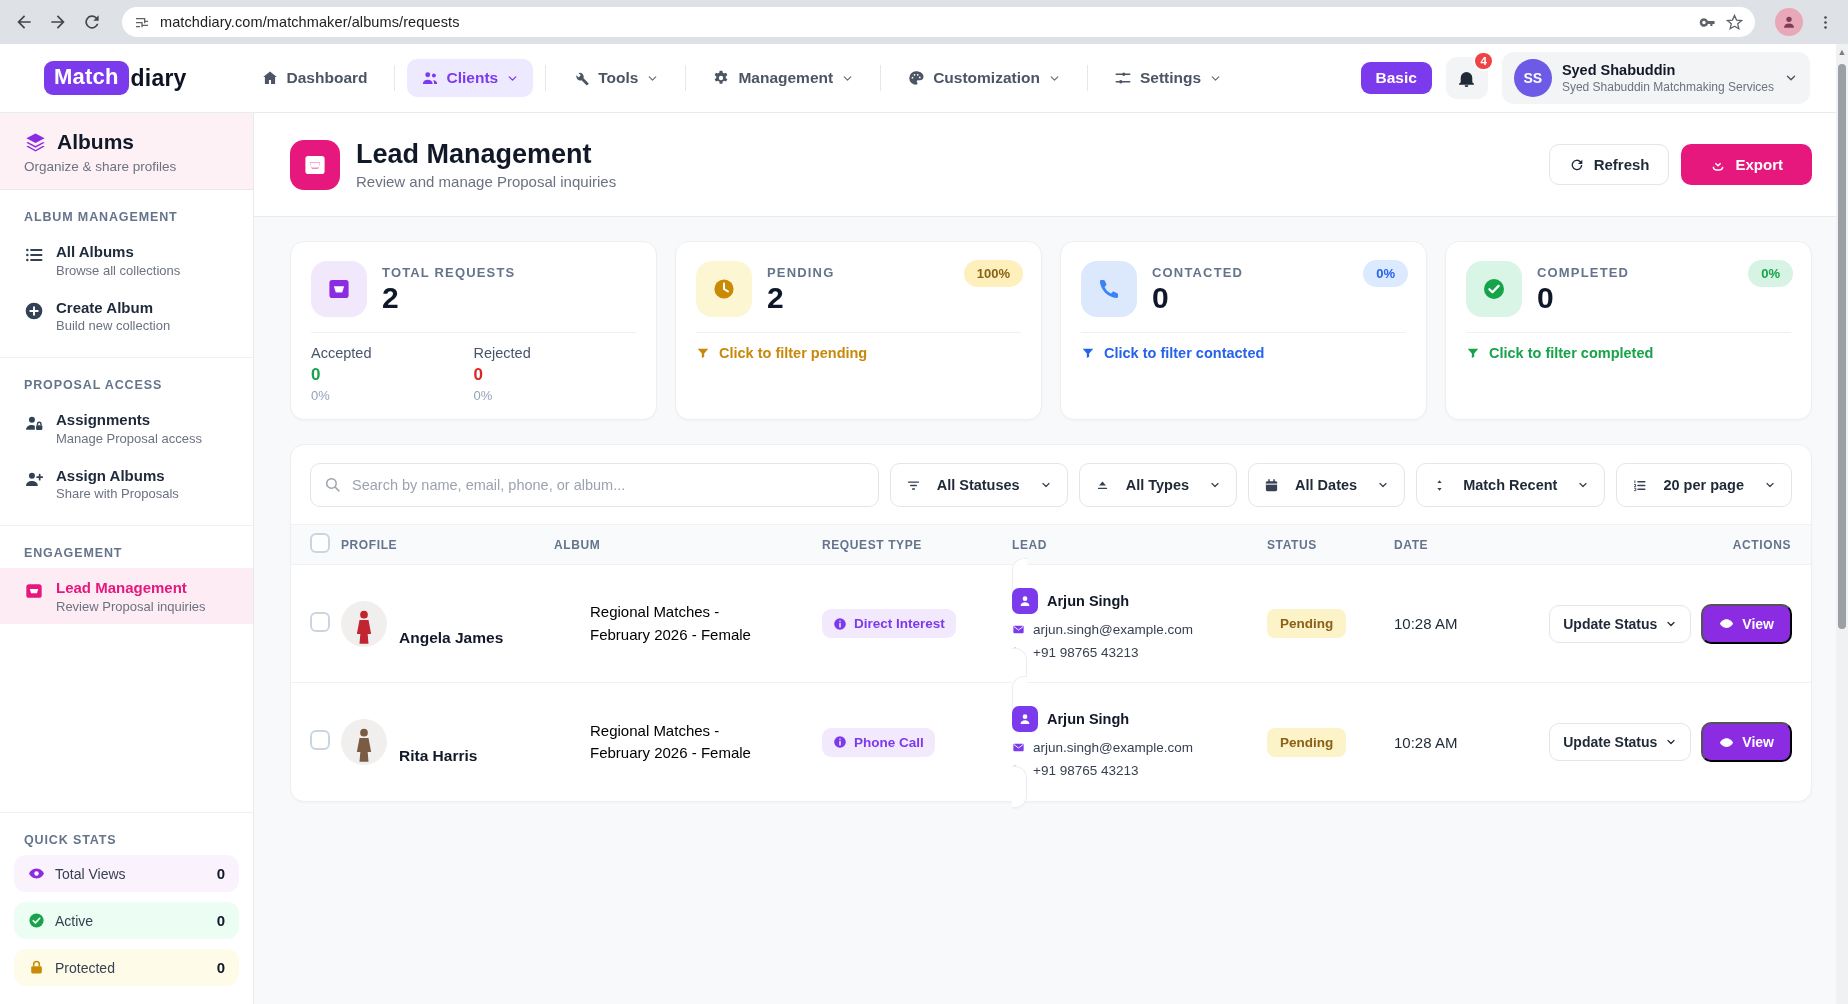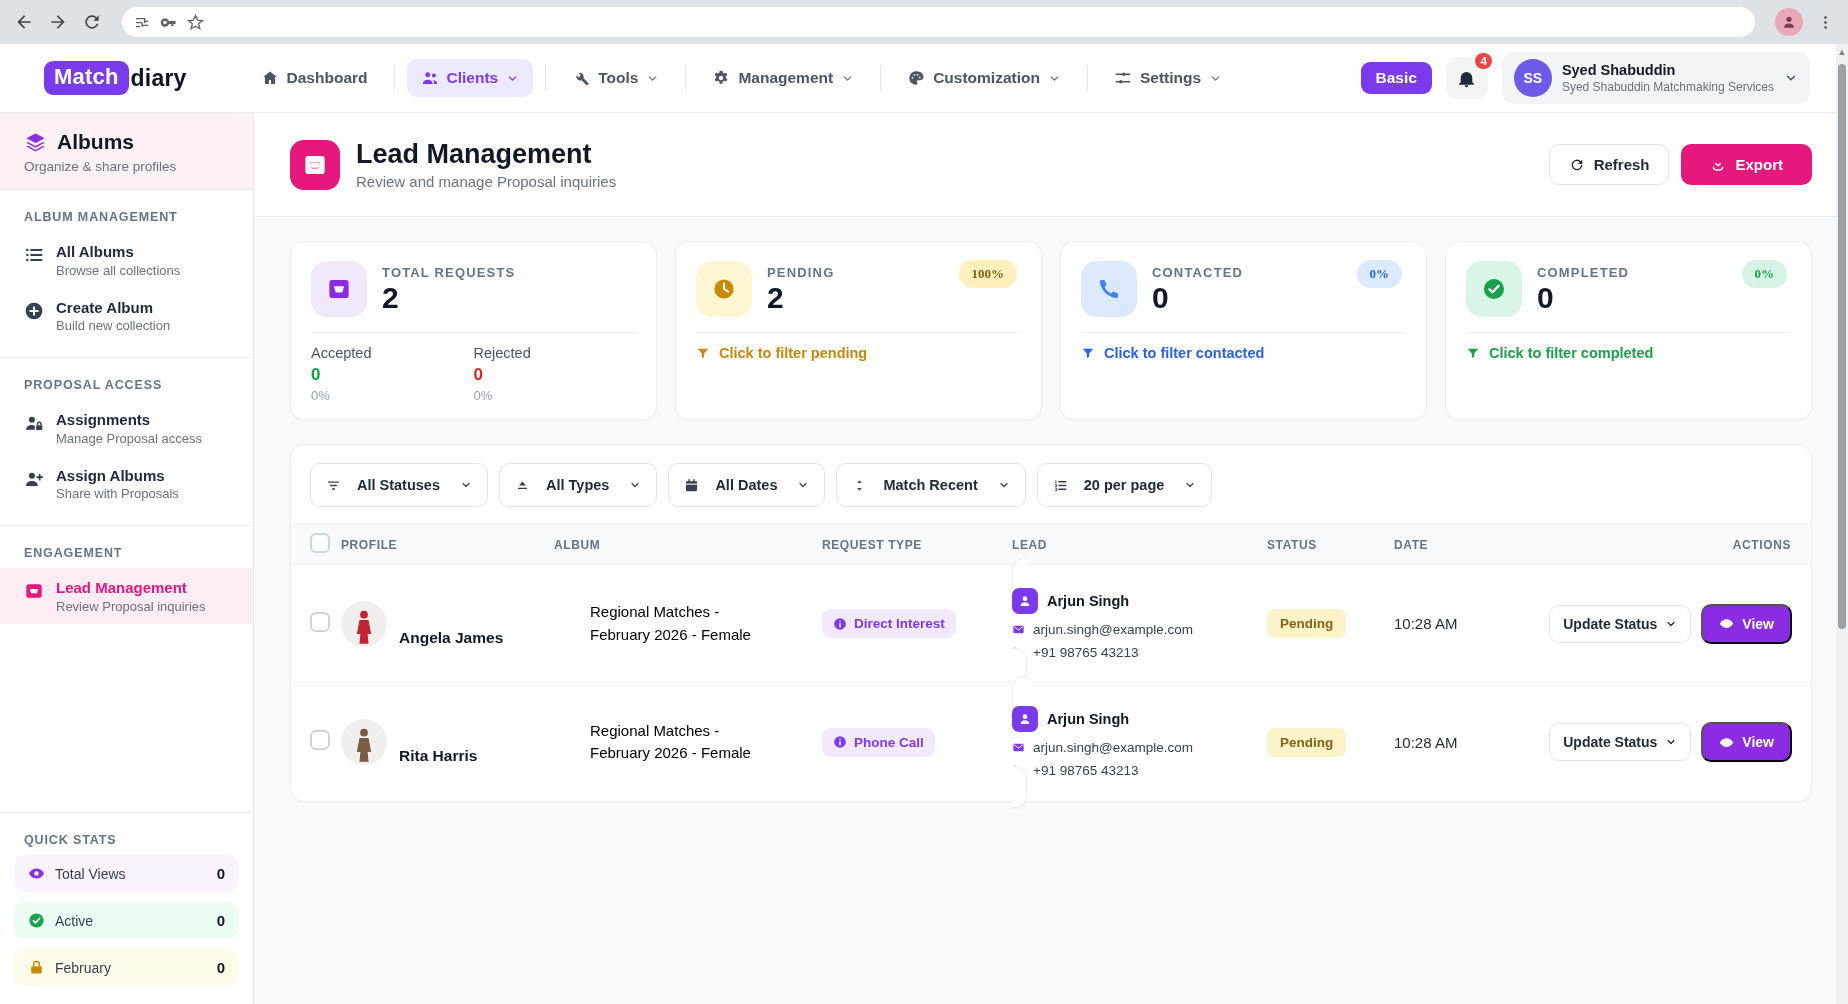--- a/index.html
+++ b/index.html
@@ -82,21 +82,21 @@
   .stats { display:grid; grid-template-columns:repeat(4,1fr); gap:18px; }
   .scard { background:#fff; border:1px solid #edeff3; border-radius:14px; padding:19px 20px 16px; position:relative; box-shadow:0 1px 2px rgba(16,24,40,.03); }
   .scard .toprow { display:flex; gap:15px; }
   .sicon { width:56px; height:56px; border-radius:16px; display:flex; align-items:center; justify-content:center; font-size:24px; flex:none; }
   .si-purple { background:#f1e8fc; color:#8b2be2; }
   .si-yellow { background:#fdf6d3; color:#ca8a04; }
   .si-blue   { background:#dce9fc; color:#3b82f6; }
   .si-green  { background:#d9f5e5; color:#16a34a; }
   .slabel { font-size:13px; font-weight:600; letter-spacing:.09em; color:#64748b; margin-top:4px; }
   .svalue { font-size:30px; font-weight:800; color:#0f172a; margin-top:1px; }
-  .sbadge { position:absolute; top:18px; right:24px; border-radius:999px; font-size:13px; font-weight:700; padding:6px 13px;font-family:Liberation Serif, serif; }
+  .sbadge { position:absolute; top:18px; right:18px; border-radius:999px; font-size:13px; font-weight:700; padding:6px 13px; }
   .sb-yellow { background:#fdf0bd; color:#8a6116; }
   .sb-blue { background:#dbeafe; color:#2563eb; }
   .sb-green { background:#d7f3e3; color:#16a34a; }
   .sdiv { border-top:1px solid #eef0f4; margin:15px 0 12px; }
   .split { display:flex; }
   .split > div { flex:1; }
   .mini-l { font-size:14.5px; color:#475569; }
   .mini-v { font-size:17px; font-weight:800; margin-top:4px; }
   .mini-v.green { color:#16a34a; } .mini-v.red { color:#dc2626; }
   .mini-p { font-size:13px; color:#94a3b8; margin-top:3px; }
@@ -175,20 +175,21 @@
       <svg viewBox="0 0 24 24">
         <path d="M17.65 6.35A8 8 0 1 0 19.73 14h-2.08a6 6 0 1 1-1.41-6.24L13.5 10.5H20V4z"></path>
       </svg>
     </span>
   <div class="urlbar">
     <span class="tune ic">
         <svg viewBox="0 0 24 24">
           <path d="M3 17h6v2H3zm10 2v-2h8v-2h-8v-2h-2v6zM3 11h10v2H3zm14-2h4v2h-4zm-2-2h2v6h-2zM3 5h14v2H3z" transform="translate(0,1)"></path>
         </svg>
       </span>
+    <span class="urltext">matchdiary.com/matchmaker/albums/requests</span>
     <span class="right-ic ic">
         <svg viewBox="0 0 24 24">
           <path d="M12.65 10a6 6 0 1 0 0 4H16v3h3v-3h3v-4zM7 14.5A2.5 2.5 0 1 1 9.5 12 2.5 2.5 0 0 1 7 14.5z"></path>
         </svg>
       </span>
     <span class="right-ic ic">
         <svg viewBox="0 0 24 24">
           <path d="M12 17.3l-6.2 3.6 1.7-7L2 9.2l7.1-.6L12 2l2.9 6.6 7.1.6-5.5 4.7 1.7 7z" fill="none" stroke="currentColor" stroke-width="1.8"></path>
         </svg>
       </span>
@@ -439,21 +440,21 @@
         <span class="l">Active</span>
         <span class="v">0</span>
       </div>
       <div class="qs-pill qs-yellow">
         <span class="ic">
             <svg viewBox="0 0 24 24">
               <rect x="4.5" y="10.2" width="15" height="10.3" rx="2"></rect>
               <path d="M8 10.2V7.6a4 4 0 0 1 8 0v2.6" fill="none" stroke="currentColor" stroke-width="2.2"></path>
             </svg>
           </span>
-        <span class="l">February</span>
+        <span class="l">Protected</span>
         <span class="v">0</span>
       </div>
     </div>
   </div>
 
   <div class="main">
     <div class="page-head">
       <div class="ph-icon ic">
           <svg viewBox="0 0 24 24">
             <path d="M7 9.6h10l-1.5 5.2h-7z" fill="#fff"></path>
@@ -588,20 +589,29 @@
                   <path d="M3 4.5h18l-7 8.2v5.6l-4 2.2v-7.8z"></path>
                 </svg>
               </span>
             <span>Click to filter completed</span>
           </div>
         </div>
       </div>
 
       <div class="tcard">
         <div class="filters">
+          <div class="searchbox">
+            <span class="ic">
+                <svg viewBox="0 0 24 24">
+                  <circle cx="10.5" cy="10.5" r="6.7" fill="none" stroke="currentColor" stroke-width="2.1"></circle>
+                  <path d="M15.6 15.6L21 21" stroke="currentColor" stroke-width="2.1" stroke-linecap="round"></path>
+                </svg>
+              </span>
+            <input type="text" placeholder="Search by name, email, phone, or album..." style="">
+          </div>
           <button class="fbtn">
             <span class="lead-ic ic">
                 <svg viewBox="0 0 24 24">
                   <path d="M4 6.5h16M7.5 12h9M10.5 17.5h3" fill="none" stroke="currentColor" stroke-width="2.2" stroke-linecap="round"></path>
                 </svg>
               </span>
             <span>All Statuses</span>
             <span class="chev ic">
                 <svg viewBox="0 0 24 24">
                   <path d="M6 9l6 6 6-6" fill="none" stroke="currentColor" stroke-width="2.4" stroke-linecap="round" stroke-linejoin="round"></path>

